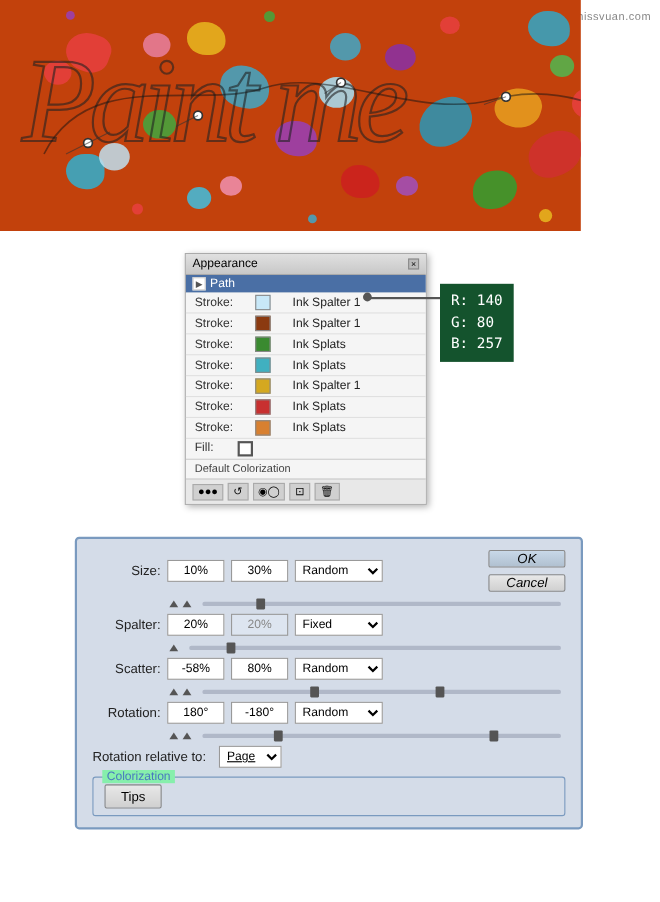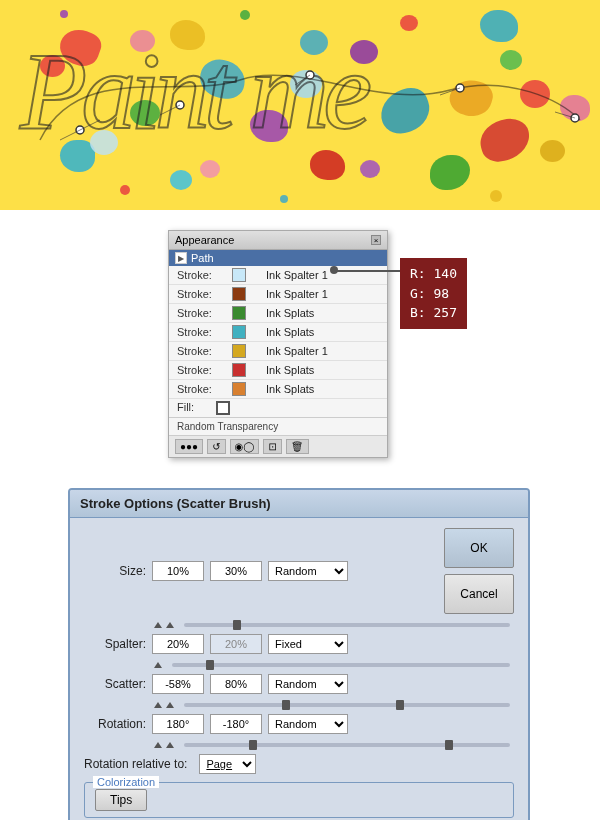--- a/index.html
+++ b/index.html
@@ -17,23 +17,23 @@
     #watermark {
       position: absolute;
       top: 8px; right: 8px;
       font-size: 10px;
       color: #888;
       letter-spacing: 0.5px;
     }
 
     
     #paint-header {
-      width: 600px;
+      width: 528px;
       height: 210px;
-      background: #fde047;
+      background: #c2410c;
       position: relative;
       overflow: hidden;
     }
 
     .splash {
       position: absolute;
       border-radius: 50%;
       opacity: 0.85;
     }
 
@@ -157,21 +157,21 @@
       padding: 1px 4px;
       cursor: pointer;
       font-size: 10px;
     }
 
     
     #rgb-tooltip {
       position: absolute;
       top: 258px;
       left: 400px;
-      background: #7f1d1d;
+      background: #14532d;
       color: #fff;
       padding: 6px 10px;
       font-size: 13px;
       font-family: monospace;
       line-height: 1.5;
       z-index: 10;
     }
 
     
     #connector-line {
@@ -290,45 +290,46 @@
 
     .so-ok-cancel {
       display: flex;
       flex-direction: column;
       gap: 6px;
       margin-left: auto;
     }
 
     .so-btn-ok, .so-btn-cancel {
       width: 70px;
-      height: 40px;
+      height: 16px;
       border: 1px solid #888;
       background: linear-gradient(to bottom, #e8e8e8, #d0d0d0);
       cursor: pointer;
       font-size: 12px;
       border-radius: 2px;
+      font-style: italic;
     }
 
     .so-btn-ok {
       background: linear-gradient(to bottom, #c8d8e8, #b0c0d0);
     }
 
     .colorization-group {
       border: 1px solid #7a9abf;
       border-radius: 3px;
       padding: 6px 10px;
       margin-top: 4px;
       position: relative;
     }
 
     .colorization-legend {
       position: absolute;
       top: -7px;
       left: 8px;
-      background: #ffffff;
+      background: #86efac;
       padding: 0 4px;
       font-size: 11px;
       color: #4a7abf;
     }
 
     .colorization-row {
       display: flex;
       align-items: center;
       gap: 8px;
     }
@@ -488,21 +489,21 @@
       <span class="panel-row-label">Stroke:</span>
       <div class="swatch" style="background:#d88030;"></div>
       <span class="panel-row-text">Ink Splats</span>
     </div>
 
     <div class="panel-fill-row">
       <span class="panel-row-label">Fill:</span>
       <div class="fill-icon"></div>
     </div>
 
-    <div class="panel-default-row">Random Transparency</div>
+    <div class="panel-default-row">Default Colorization</div>
   </div>
 
   <div class="panel-toolbar">
     <div class="toolbar-btn">●●●</div>
     <div class="toolbar-btn">↺</div>
     <div class="toolbar-btn">◉◯</div>
     <div class="toolbar-btn">⊡</div>
     <div class="toolbar-btn">🗑</div>
   </div>
 </div>
@@ -510,30 +511,29 @@
 <div id="connector-dot"></div>
 <div id="connector-line"></div>
 
 <div id="rgb-tooltip">
   <div>
     <span>R:</span>
     <span>140</span>
   </div>
   <div>
     <span>G:</span>
-    <span> 98</span>
+    <span> 80</span>
   </div>
   <div>
     <span>B:</span>
     <span>257</span>
   </div>
 </div>
 
 <div id="stroke-options">
-  <div class="so-title">Stroke Options (Scatter Brush)</div>
 
   <div class="so-body">
 
     <div class="so-row">
       <span class="so-label">Size:</span>
       <input class="so-input" type="text" value="10%" style="">
       <input class="so-input" type="text" value="30%" style="">
       <select class="so-dropdown">
         <option>Random</option>
         <option>Fixed</option>

